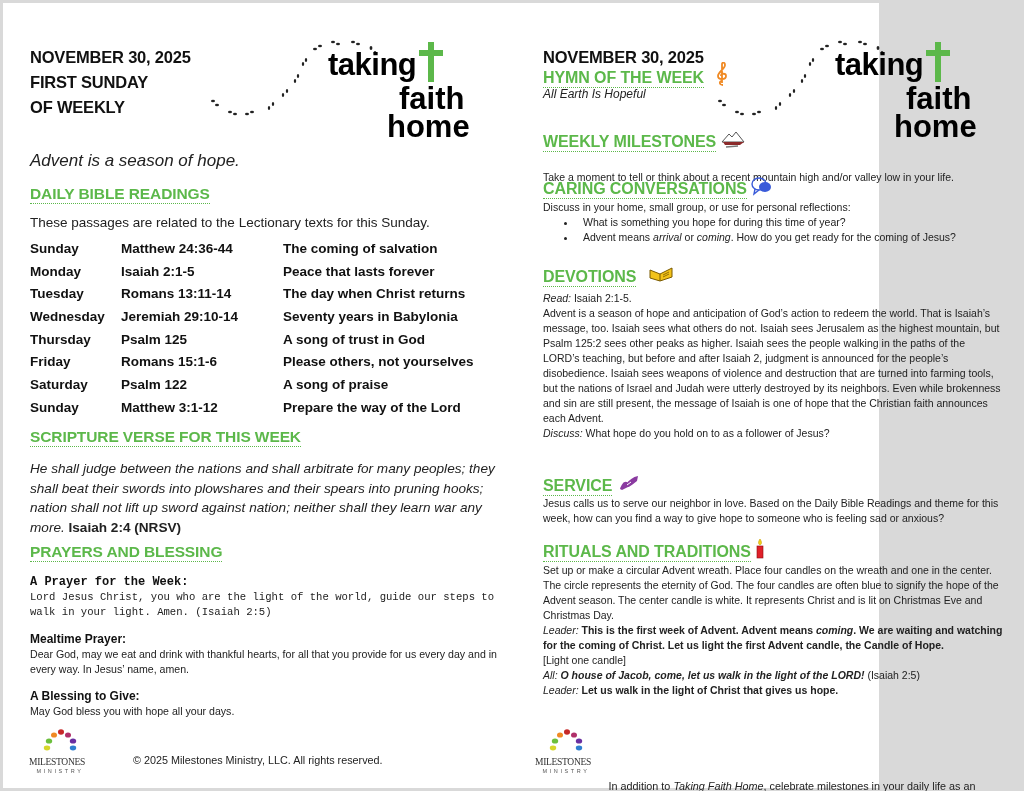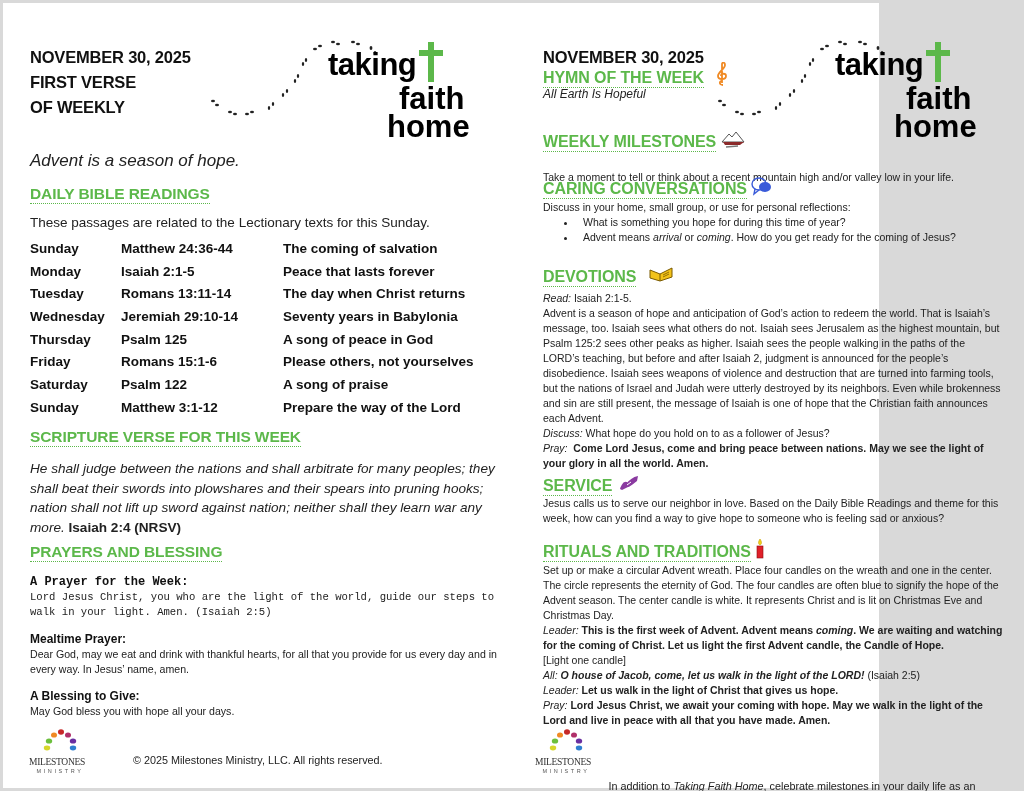--- a/index.html
+++ b/index.html
@@ -67,21 +67,21 @@
   .icon { position:absolute; }
 </style>
 </head>
 <body>
 
 <div class="sheet">
 
   <div class="page left">
     <div class="date-block">
       <div>NOVEMBER 30, 2025</div>
-      <div>FIRST VERSE</div>
+      <div>FIRST SUNDAY</div>
       <div>OF WEEKLY</div>
     </div>
 
     <div class="logo">
       <svg class="feet" viewBox="0 0 180 90">
         <g fill="#222">
           <ellipse cx="10" cy="68" rx="2" ry="1.2"></ellipse>
             <ellipse cx="14" cy="72" rx="2" ry="1.2"></ellipse>
           <ellipse cx="27" cy="79" rx="2" ry="1.2"></ellipse>
             <ellipse cx="32" cy="81" rx="2" ry="1.2"></ellipse>
@@ -136,21 +136,21 @@
             <td class="c3">The day when Christ returns</td>
           </tr>
           <tr>
             <td class="c1">Wednesday</td>
             <td class="c2">Jeremiah 29:10-14</td>
             <td class="c3">Seventy years in Babylonia</td>
           </tr>
           <tr>
             <td class="c1">Thursday</td>
             <td class="c2">Psalm 125</td>
-            <td class="c3">A song of peace in God</td>
+            <td class="c3">A song of trust in God</td>
           </tr>
           <tr>
             <td class="c1">Friday</td>
             <td class="c2">Romans 15:1-6</td>
             <td class="c3">Please others, not yourselves</td>
           </tr>
           <tr>
             <td class="c1">Saturday</td>
             <td class="c2">Psalm 122</td>
             <td class="c3">A song of praise</td>
@@ -271,21 +271,20 @@
     <div class="sec-head" style="left:31px;top:265px;">DEVOTIONS</div>
     <svg class="icon" style="left:136px;top:263px;width:26px;height:16px;" viewBox="0 0 26 16">
       <path d="M2 4 L12 8 L24 2 L24 11 L12 15 L2 12 Z" fill="#f2c21a" stroke="#7a5a00" stroke-width="1"></path>
       <path d="M12 8 L12 15" stroke="#7a5a00" stroke-width="1"></path>
       <path d="M15 9 L21 6 M15 11 L21 8" stroke="#7a5a00" stroke-width="0.8"></path>
     </svg>
     <div class="body-text" style="top:288px;">
       <div><i>Read:</i><span> Isaiah 2:1-5.</span></div>
       <div>Advent is a season of hope and anticipation of God’s action to redeem the world. That is Isaiah’s message, too. Isaiah sees what others do not. Isaiah sees Jerusalem as the highest mountain, but Psalm 125:2 sees other peaks as higher. Isaiah sees the people walking in the paths of the LORD’s teaching, but before and after Isaiah 2, judgment is announced for the people’s disobedience. Isaiah sees weapons of violence and destruction that are turned into farming tools, but the nations of Israel and Judah were utterly destroyed by its neighbors. Even while brokenness and sin are still present, the message of Isaiah is one of hope that the Christian faith announces each Advent.</div>
       <div><i>Discuss:</i><span> What hope do you hold on to as a follower of Jesus?</span></div>
-      <div><i>Pray:</i>&nbsp;&nbsp;<b>Come Lord Jesus, come and bring peace between nations. May we see the light of your glory in all the world. Amen.</b></div>
     </div>
 
     <div class="sec-head" style="left:31px;top:474px;">SERVICE</div>
     <svg class="icon" style="left:106px;top:471px;width:22px;height:18px;" viewBox="0 0 22 18">
       <path d="M2 15 C4 9 7 6 10 9 L12 12 L4 16 Z" fill="#8a3aa0"></path>
       <path d="M8 10 C11 6 15 3 20 2 L19 7 C16 9 13 12 10 13 Z" fill="#8a3aa0"></path>
       <path d="M9 11 L13 8" stroke="#fff" stroke-width="1"></path>
     </svg>
     <div class="body-text" style="top:493px;">Jesus calls us to serve our neighbor in love. Based on the Daily Bible Readings and theme for this week, how can you find a way to give hope to someone who is feeling sad or anxious?</div>
 
@@ -293,21 +292,20 @@
     <svg class="icon" style="left:243px;top:536px;width:10px;height:20px;" viewBox="0 0 10 20">
       <path d="M5 0 C3 3 3 5 5 6 C7 5 7 3 5 0 Z" fill="#f2d21a" stroke="#c9a000" stroke-width="0.6"></path>
       <rect x="2" y="7" width="6" height="12" fill="#e0202a" stroke="#8a0a10" stroke-width="0.6"></rect>
     </svg>
     <div class="body-text" style="top:560px;">
       <div>Set up or make a circular Advent wreath. Place four candles on the wreath and one in the center. The circle represents the eternity of God. The four candles are often blue to signify the hope of the Advent season. The center candle is white. It represents Christ and is lit on Christmas Eve and Christmas Day.</div>
       <div><i>Leader:</i> <b><span>This is the first week of Advent. Advent means </span><i>coming</i><span>. We are waiting and watching for the coming of Christ. Let us light the first Advent candle, the Candle of Hope.</span></b></div>
       <div>[Light one candle]</div>
       <div><i>All:</i> <b><i>O house of Jacob, come, let us walk in the light of the LORD!</i></b> <span>(Isaiah 2:5)</span></div>
       <div><i>Leader:</i> <b>Let us walk in the light of Christ that gives us hope.</b></div>
-      <div><i>Pray:</i> <b>Lord Jesus Christ, we await your coming with hope. May we walk in the light of the Lord and live in peace with all that you have made. Amen.</b></div>
     </div>
 
     <div class="ms-logo" style="left:23px;top:724px;">
       <svg class="dots" viewBox="0 0 62 28">
         <ellipse cx="18" cy="21" rx="3.2" ry="2.4" fill="#d6d62a"></ellipse>
         <ellipse cx="20" cy="14" rx="3.2" ry="2.6" fill="#6cbf3c"></ellipse>
         <ellipse cx="25" cy="8" rx="3" ry="2.6" fill="#f08a24"></ellipse>
         <ellipse cx="32" cy="5" rx="3" ry="2.8" fill="#c62828"></ellipse>
         <ellipse cx="39" cy="8" rx="3" ry="2.6" fill="#b0306a"></ellipse>
         <ellipse cx="44" cy="14" rx="3.2" ry="2.6" fill="#6a2fa0"></ellipse>

